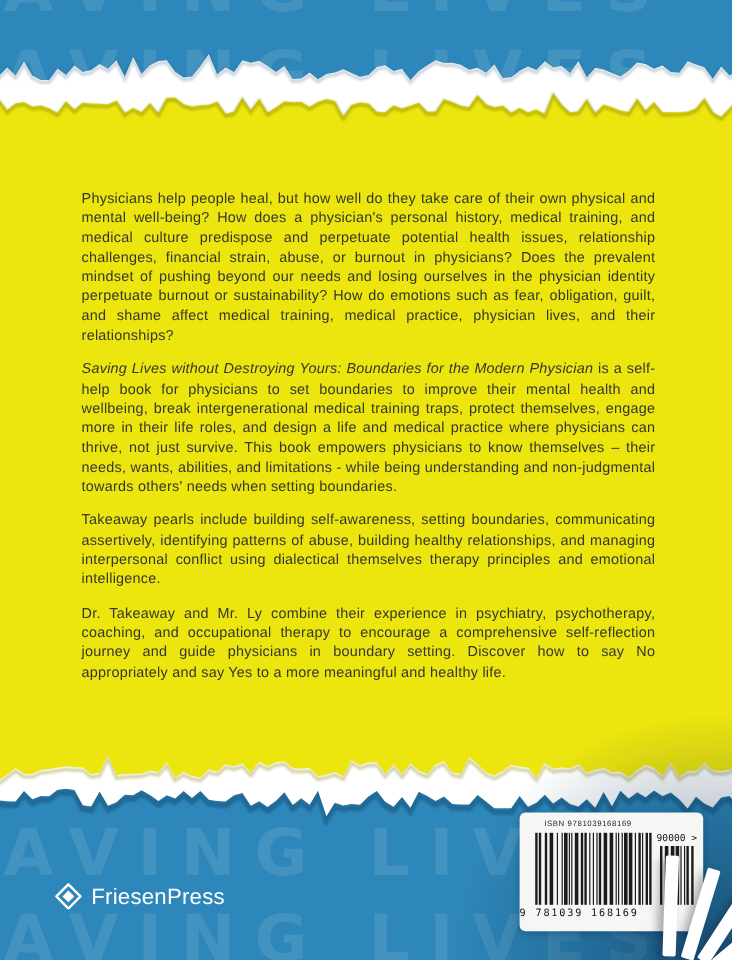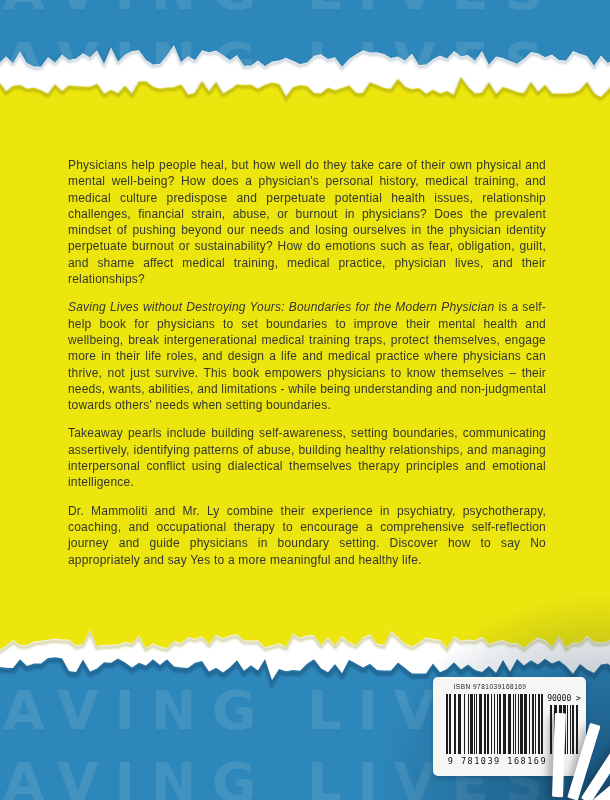--- a/index.html
+++ b/index.html
@@ -25,21 +25,21 @@
   .logo-text{font-size:18.5px;letter-spacing:.2px;}
   
   .barcode-box{position:absolute;left:433px;top:677px;width:153px;height:99px;
           background:#f6f6f4;border-radius:5px;box-shadow:0 2px 5px rgba(10,40,70,.28);}
   .isbn-label{position:absolute;top:6px;left:0;width:114px;text-align:center;
           font-family:Liberation Sans, sans-serif;font-size:6.5px;letter-spacing:.5px;color:#222;}
   .bars-main{position:absolute;left:13px;top:17px;width:98px;height:60px;display:flex;align-items:stretch;}
   .bars-addon{position:absolute;left:117px;top:28px;width:29px;height:49px;display:flex;align-items:stretch;}
   .bar{background:#1c1c1c;height:100%;flex:0 0 auto;}
   .gap{height:100%;flex:0 0 auto;}
-  .ean-digits{position:absolute;top:79px;left:0;width:114px;text-align:right;
+  .ean-digits{position:absolute;top:79px;left:0;width:114px;text-align:left;
           font-family:"DejaVu Sans Mono",monospace;font-size:8.5px;letter-spacing:1.5px;color:#111;}
   .addon-label{position:absolute;top:17px;left:108px;width:46px;text-align:center;
           font-family:"DejaVu Sans Mono",monospace;font-size:8px;color:#111;}
   
   .books{position:absolute;left:540px;top:702px;width:70px;height:98px;
           filter:drop-shadow(-5px 3px 4px rgba(10,20,40,.35));}
   .book{position:absolute;background:#fff;border-radius:1.5px;transform-origin:50% 100%;}
   .b1{left:12px;bottom:3px;width:11px;height:84px;transform:rotate(2deg);}
   .b2{left:27px;bottom:1px;width:11px;height:78px;transform:rotate(17deg);}
   .b3{left:40px;bottom:-1px;width:11px;height:71px;transform:rotate(33deg);}
@@ -78,23 +78,30 @@
       <path d="M-8,83.2L-1,82.4L6,91.6L13,86.0L20,84.9L27,88.8L34,87.8L41,90.2L48,94.0L55,84.4L62,91.3L69,85.4L76,86.2L83,86.4L90,86.9L97,83.7L104,94.0L111,89.7L118,93.4L125,85.8L132,94.1L139,81.4L146,81.2L153,86.7L160,88.7L167,87.6L174,87.2L181,84.6L188,94.7L195,92.9L202,81.3L209,91.7L216,82.2L223,93.7L230,89.4L237,84.4L244,84.9L251,84.7L258,88.9L265,84.7L272,82.5L279,84.0L286,97.1L293,87.3L300,85.3L307,86.1L314,93.0L321,93.5L328,87.8L335,90.3L342,87.9L349,85.5L356,92.9L363,92.9L370,82.4L377,84.9L384,87.9L391,89.1L398,79.1L405,86.8L412,89.2L419,88.0L426,93.8L433,89.8L440,93.6L447,91.1L454,95.0L461,77.4L468,87.1L475,93.5L482,92.7L489,82.6L496,94.2L503,87.1L510,89.2L517,92.1L524,93.2L531,82.2L538,92.1L545,85.0L552,93.6L559,93.4L566,93.5L573,92.9L580,90.2L587,81.9L594,93.2L601,97.2L608,90.0L615,82.2L615,635.1L608,641.4L601,642.6L594,641.8L587,635.8L580,642.6L573,642.5L566,647.3L559,635.6L552,646.4L545,640.0L538,637.4L531,641.9L524,647.8L517,643.1L510,643.3L503,640.0L496,641.5L489,643.9L482,636.8L475,640.2L468,639.6L461,640.7L454,635.9L447,647.7L440,639.7L433,639.0L426,637.3L419,642.6L412,646.3L405,643.5L398,636.8L391,630.9L384,645.0L377,643.5L370,634.3L363,637.2L356,645.0L349,642.1L342,636.0L335,645.1L328,637.0L321,644.7L314,635.2L307,635.3L300,637.8L293,633.5L286,646.8L279,643.3L272,645.4L265,647.1L258,640.1L251,640.6L244,640.3L237,634.3L230,635.3L223,638.6L216,634.8L209,643.7L202,636.3L195,638.7L188,636.9L181,643.1L174,641.1L167,647.9L160,646.6L153,643.3L146,647.9L139,635.5L132,643.3L125,642.0L118,644.5L111,644.8L104,645.1L97,646.1L90,629.3L83,644.0L76,645.3L69,639.5L62,639.4L55,638.5L48,639.8L41,640.8L34,641.6L27,645.0L20,644.8L13,640.0L6,645.5L-1,650.3L-8,647.4Z" fill="#ece50e"></path>
       <path d="M-8,85.2L-1,84.4L6,93.6L13,88.0L20,86.9L27,90.8L34,89.8L41,92.2L48,96.0L55,86.4L62,93.3L69,87.4L76,88.2L83,88.4L90,88.9L97,85.7L104,96.0L111,91.7L118,95.4L125,87.8L132,96.1L139,83.4L146,83.2L153,88.7L160,90.7L167,89.6L174,89.2L181,86.6L188,96.7L195,94.9L202,83.3L209,93.7L216,84.2L223,95.7L230,91.4L237,86.4L244,86.9L251,86.7L258,90.9L265,86.7L272,84.5L279,86.0L286,99.1L293,89.3L300,87.3L307,88.1L314,95.0L321,95.5L328,89.8L335,92.3L342,89.9L349,87.5L356,94.9L363,94.9L370,84.4L377,86.9L384,89.9L391,91.1L398,81.1L405,88.8L412,91.2L419,90.0L426,95.8L433,91.8L440,95.6L447,93.1L454,97.0L461,79.4L468,89.1L475,95.5L482,94.7L489,84.6L496,96.2L503,89.1L510,91.2L517,94.1L524,95.2L531,84.2L538,94.1L545,87.0L552,95.6L559,95.4L566,95.5L573,94.9L580,92.2L587,83.9L594,95.2L601,99.2L608,92.0L615,84.2" fill="none" stroke="#7d7a08" stroke-width="3" opacity="0.4" filter="url(#soft)"></path>
     </svg>
 
   <div class="corner-shade"></div>
 
   <div class="cover-text">
     <p><i></i><span>Physicians help people heal, but how well do they take care of their own physical and mental well-being? How does a physician's personal history, medical training, and medical culture predispose and perpetuate potential health issues, relationship challenges, financial strain, abuse, or burnout in physicians? Does the prevalent mindset of pushing beyond our needs and losing ourselves in the physician identity perpetuate burnout or sustainability? How do emotions such as fear, obligation, guilt, and shame affect medical training, medical practice, physician lives, and their relationships?</span></p>
     <p><i>Saving Lives without Destroying Yours: Boundaries for the Modern Physician</i><span> is a self-help book for physicians to set boundaries to improve their mental health and wellbeing, break intergenerational medical training traps, protect themselves, engage more in their life roles, and design a life and medical practice where physicians can thrive, not just survive. This book empowers physicians to know themselves – their needs, wants, abilities, and limitations - while being understanding and non-judgmental towards others' needs when setting boundaries.</span></p>
     <p><i></i><span>Takeaway pearls include building self-awareness, setting boundaries, communicating assertively, identifying patterns of abuse, building healthy relationships, and managing interpersonal conflict using dialectical themselves therapy principles and emotional intelligence.</span></p>
-    <p><i></i><span>Dr. Mammoliti and Mr. Ly combine their experience in psychiatry, psychotherapy, coaching, and occupational therapy to encourage a comprehensive self-reflection journey and guide physicians in boundary setting. Discover how to say No appropriately and say Yes to a more meaningful and healthy life.</span></p>
+    <p><i></i><span>Dr. Takeaway and Mr. Ly combine their experience in psychiatry, psychotherapy, coaching, and occupational therapy to encourage a comprehensive self-reflection journey and guide physicians in boundary setting. Discover how to say No appropriately and say Yes to a more meaningful and healthy life.</span></p>
   </div>
 
+  <div class="logo">
+    <svg class="logo-icon" viewBox="0 0 24 24">
+      <path d="M12 1 L23 12 L12 23 L1 12 Z" fill="none" stroke="#ffffff" stroke-width="2.2" stroke-linejoin="miter"></path>
+      <path d="M12 6.6 L17.4 12 L12 17.4 L6.6 12 Z" fill="#ffffff"></path>
+    </svg>
+    <span class="logo-text">FriesenPress</span>
+  </div>
 
   <div class="barcode-box">
     <div class="isbn-label">ISBN 9781039168169</div>
     <div class="bars-main" id="barsMain">
         <div class="bar" style="width: 2px;"></div>
         <div class="gap" style="width: 1px;"></div>
         <div class="bar" style="width: 2px;"></div>
         <div class="gap" style="width: 3px;"></div>
         <div class="bar" style="width: 2px;"></div>
         <div class="gap" style="width: 2px;"></div>

